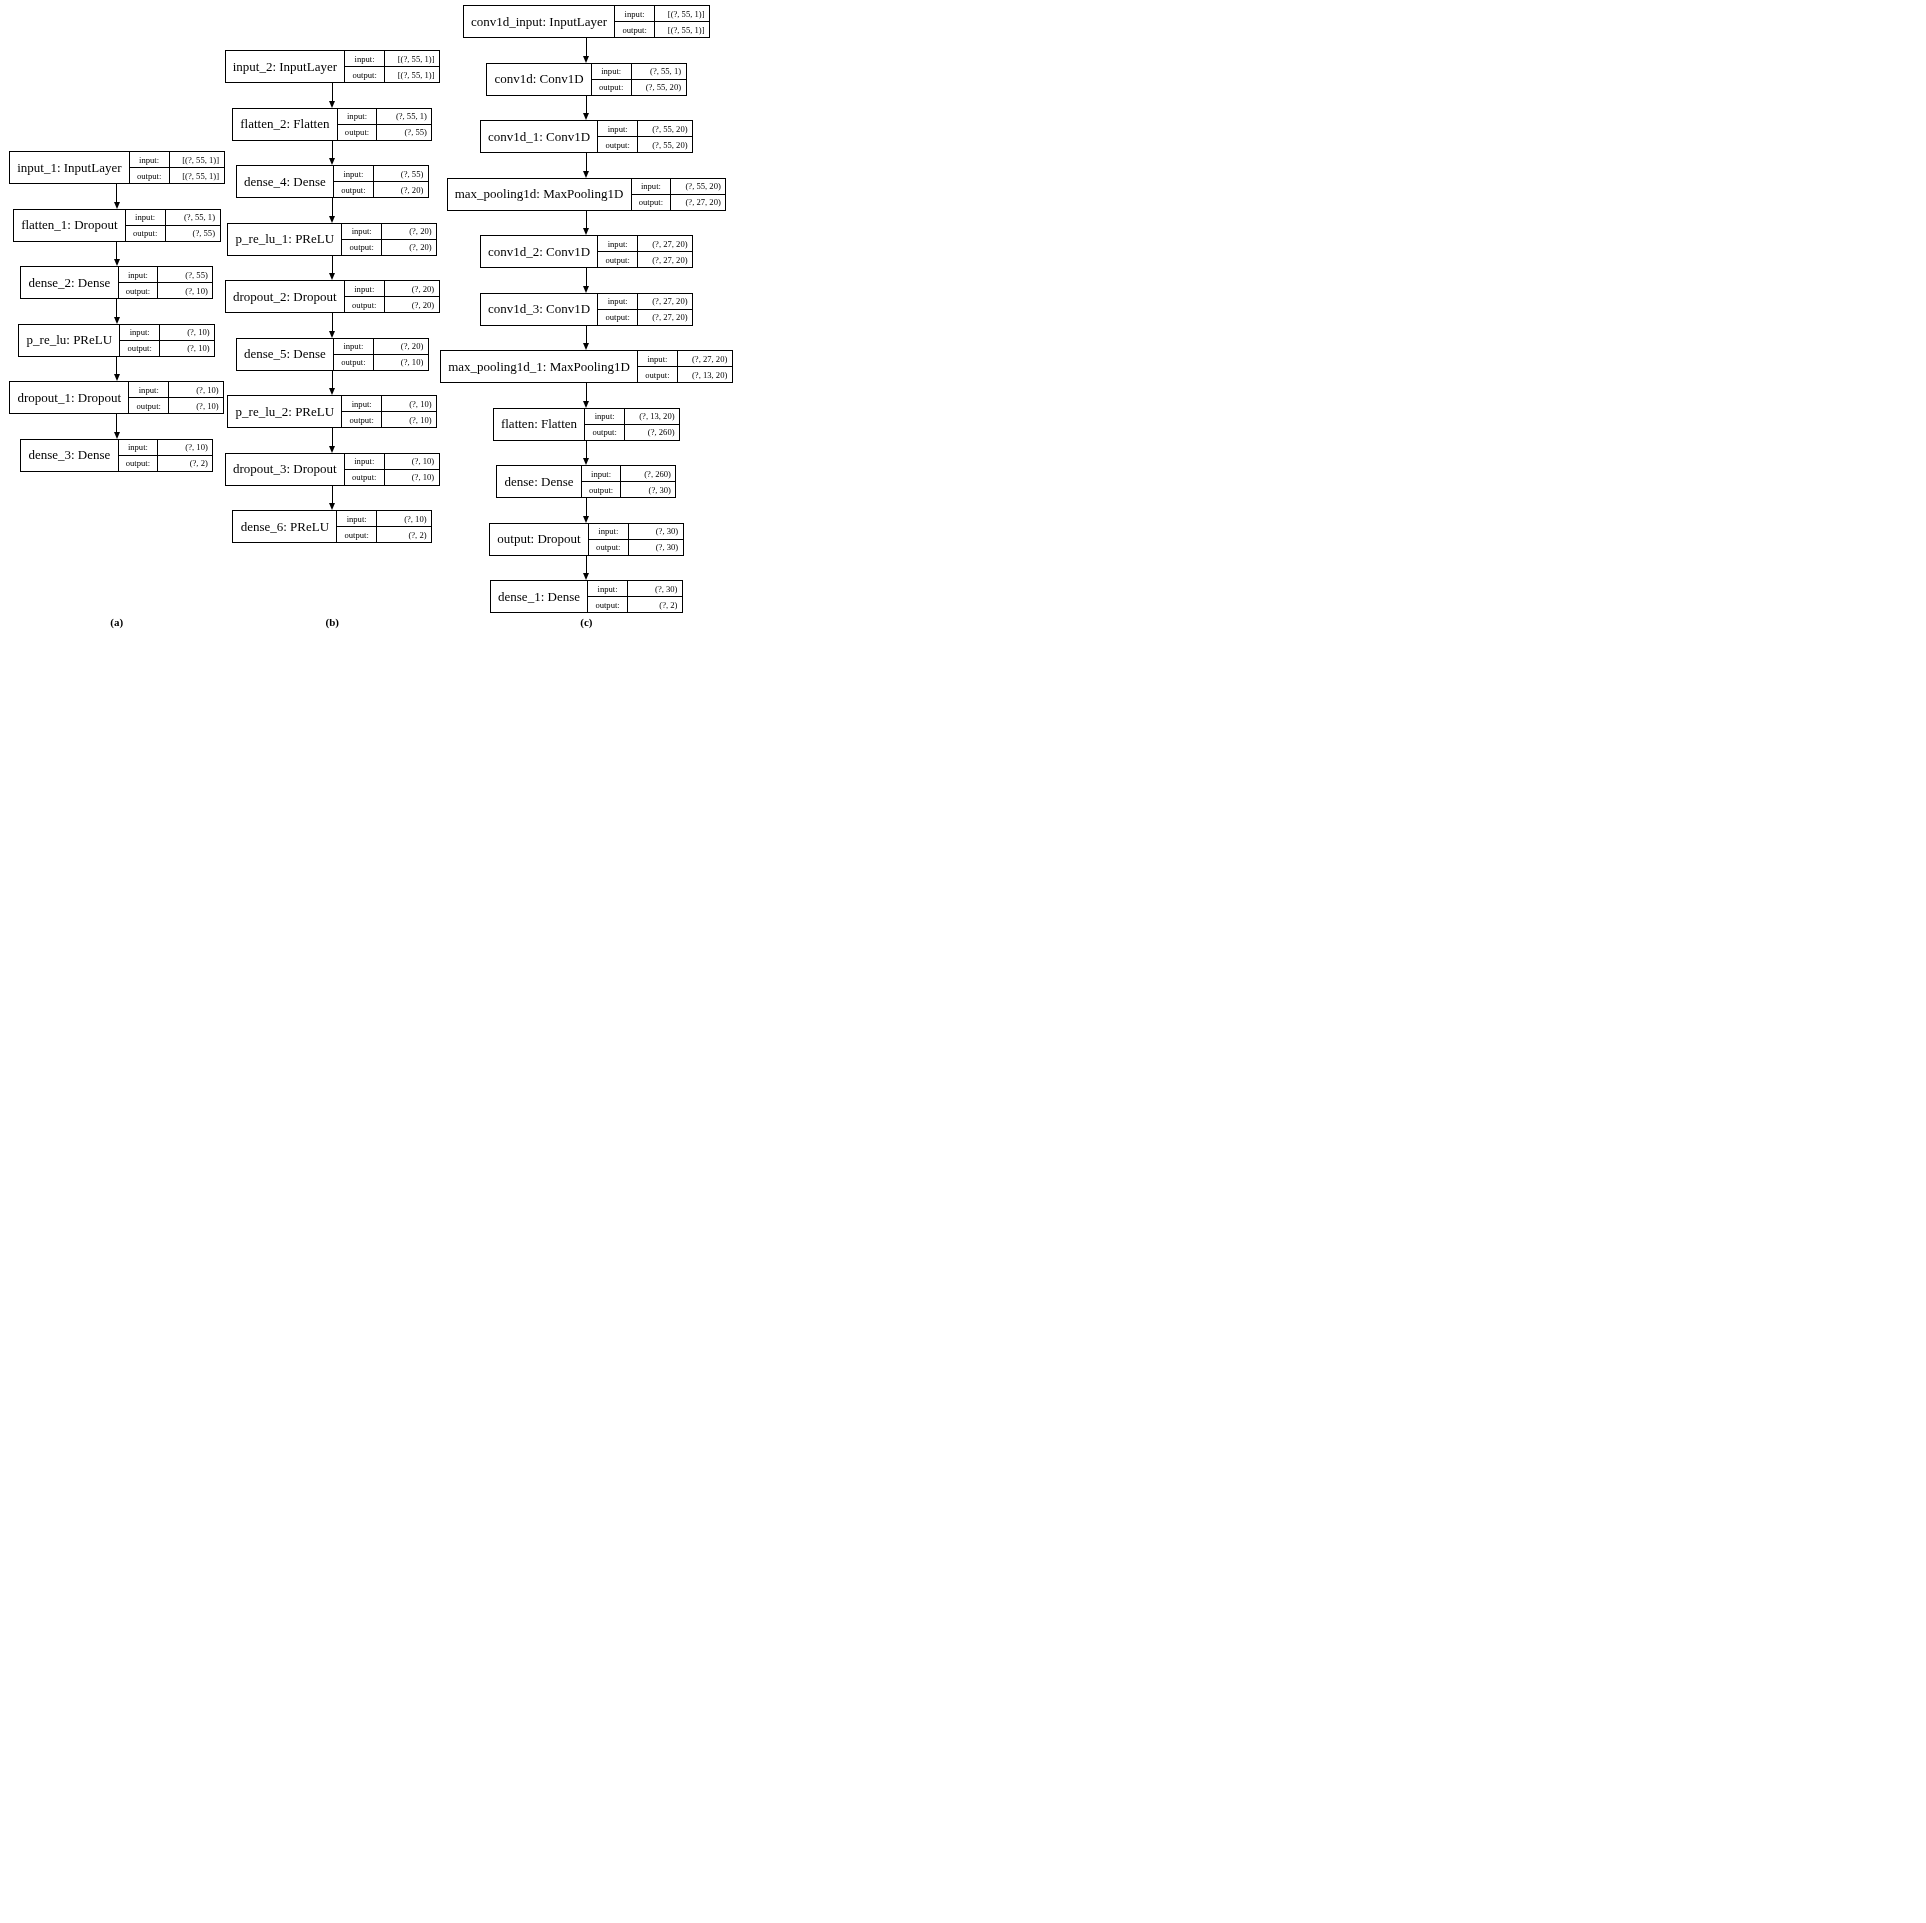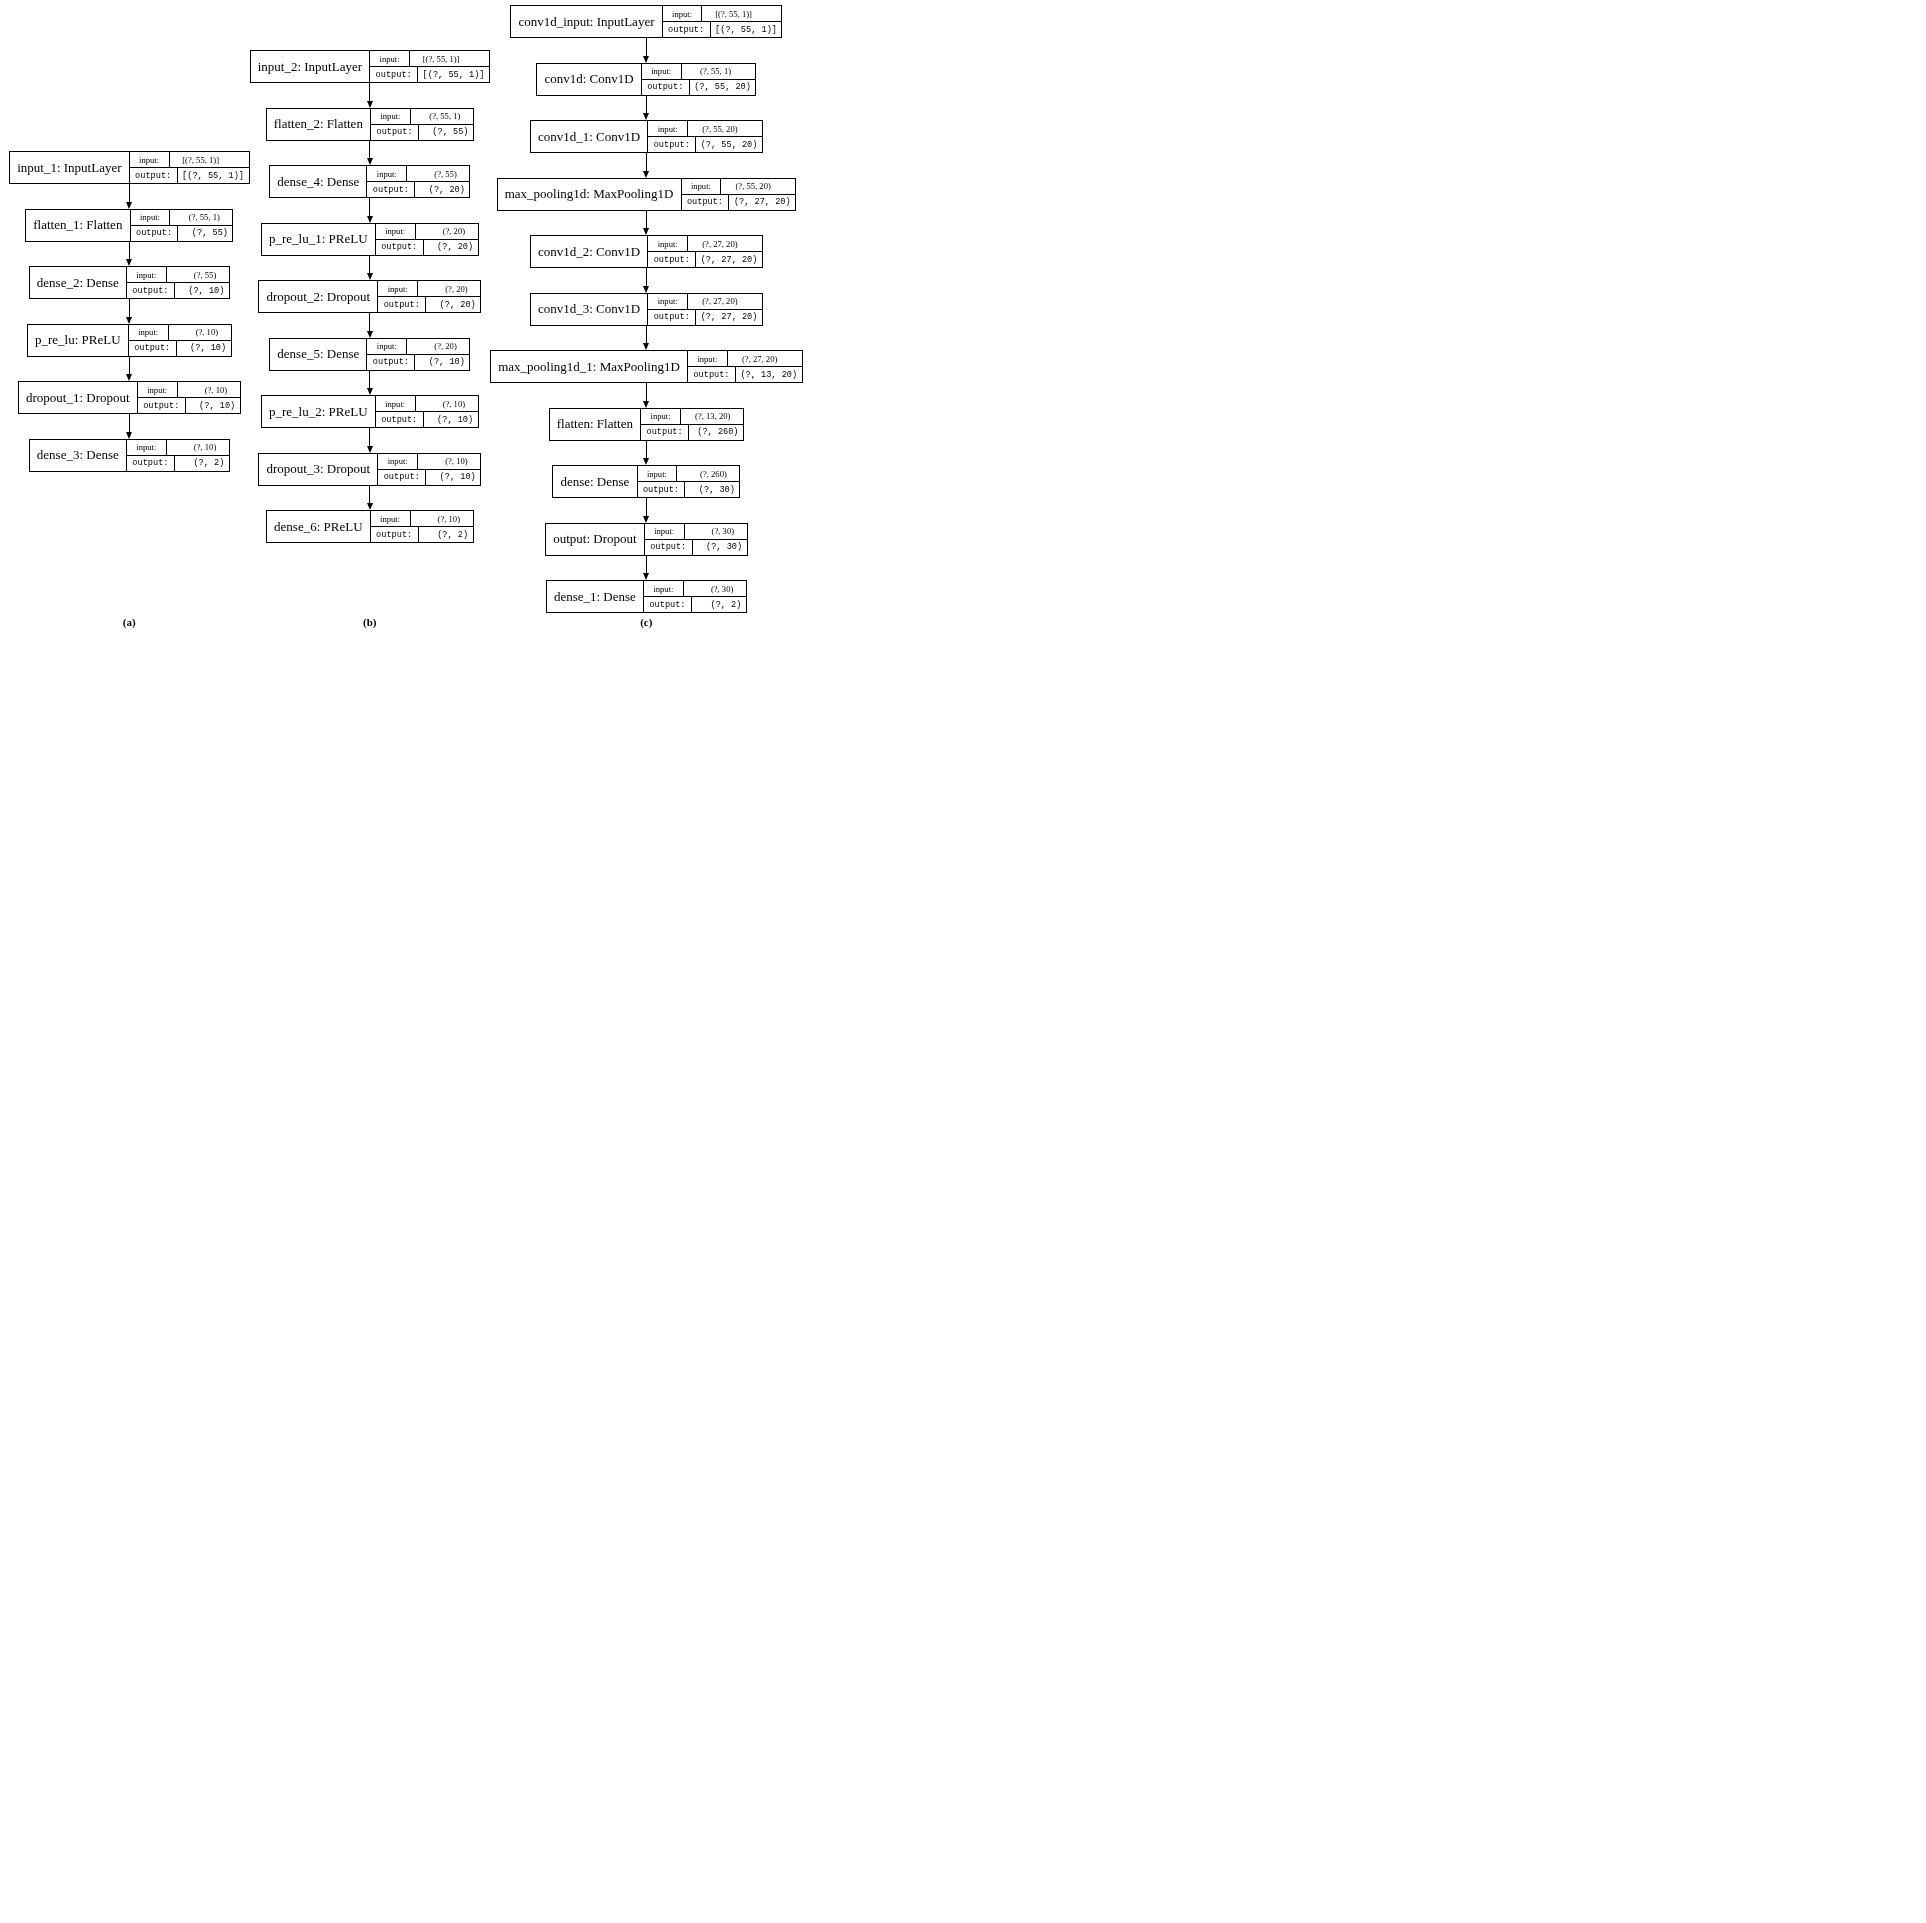--- a/index.html
+++ b/index.html
@@ -36,21 +36,21 @@
     display: flex; align-items: center; justify-content: center;
     padding: 0 7.2px;
     font-size: 13px;
     white-space: nowrap;
   }
   .io-table {
     display: flex; flex-direction: column;
     border-left: 0.9px solid #000000;
   }
   .io-row { flex: 1; display: flex; }
-  .io-row + .io-row { border-top: 1.4px solid #000000; font-family: Liberation Mono, monospace; }
+  .io-row + .io-row { border-top: 1.4px solid #000000; }
   .io-label {
     display: flex; align-items: center; justify-content: center;
     padding: 0 5.4px; min-width: 28px;
     border-right: 0.9px solid #000000;
     font-size: 8.6px; white-space: nowrap;
   }
   .io-value {
     display: flex; align-items: center; justify-content: flex-end;
     padding: 0 4.5px; min-width: 45px;
     font-size: 8.6px; white-space: nowrap;
@@ -114,21 +114,21 @@
     </div>
     <div class="arrow">
       <div class="line"></div>
       <div class="head"></div>
     </div>
   </div>
 
   <div class="node-wrap">
     <div class="node">
       <div class="name-cell">
-        <span class="bind-name">flatten_1: Flatten</span>
+        <span class="bind-name">flatten_1: Dropout</span>
       </div>
       <div class="io-table">
         <div class="io-row">
           <div class="io-label">
             <span class="bind-input-label">input:</span>
           </div>
           <div class="io-value">
             <span class="bind-input">(?, 55, 1)</span>
           </div>
         </div>

